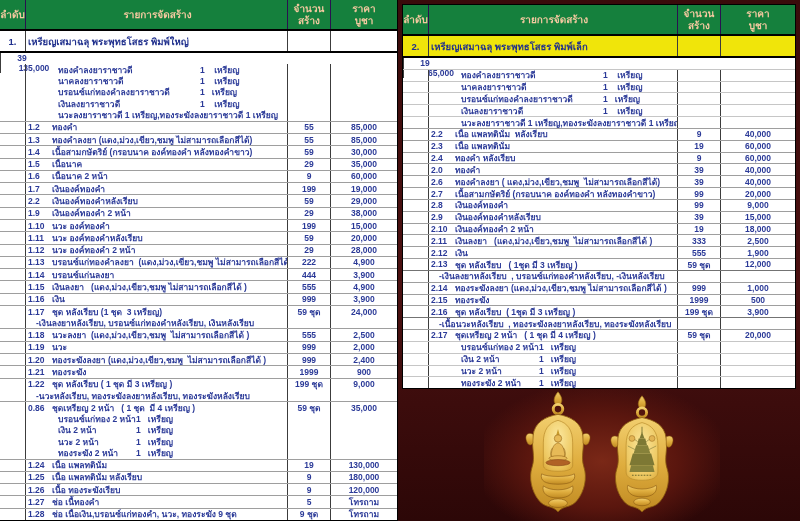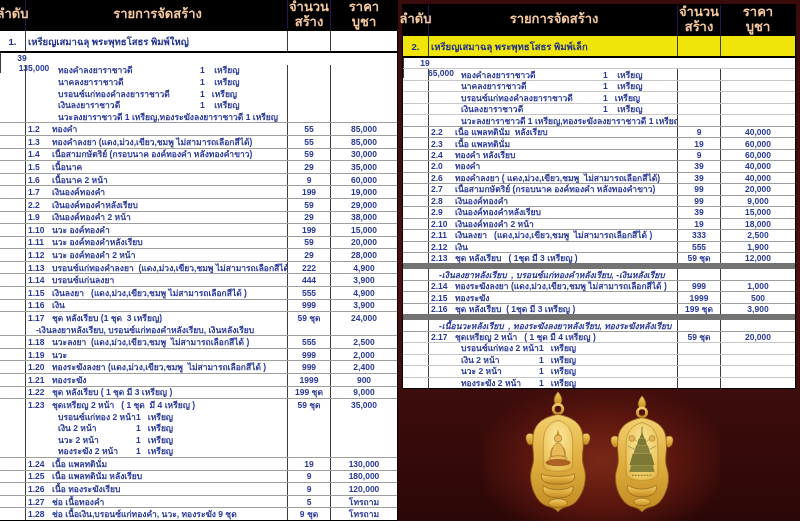--- a/index.html
+++ b/index.html
@@ -10,22 +10,22 @@
     -webkit-font-smoothing:antialiased;
   }
   
   .ptable{
     position:absolute;display:flex;flex-direction:column;
     background:#fff;border:1px solid #000;box-sizing:border-box;
   }
   #tableL{left:0;top:0;width:398px;height:521px;border-left:none;border-top:none;}
   .thead{
     display:flex;flex:none;height:29px;
-    background:#000000;color:#f4c9a0;
-    font-weight:bold;font-size:13px;line-height:1.15;
+    background:#15803d;color:#f4c9a0;
+    font-weight:bold;font-size:10px;line-height:1.15;
     border-bottom:2px solid #000;
   }
   .cell{display:flex;align-items:center;min-width:0;box-sizing:border-box;}
   .c-no{width:26px;flex:none;justify-content:center;border-right:1px solid #3c3c3c;}
   .c-desc{flex:1;padding-left:2px;position:relative;overflow:hidden;white-space:pre;}
   .c-qty{width:43px;flex:none;justify-content:center;border-left:1px solid #3c3c3c;text-align:center;}
   .c-price{width:67px;flex:none;justify-content:center;border-left:1px solid #3c3c3c;text-align:center;}
   .thead .cell{flex-direction:column;justify-content:center;text-align:center;border-color:#2a1150;}
   .sec{
     display:flex;flex:none;height:20px;
@@ -34,21 +34,21 @@
   }
   #tableR .sec{background:#f0e50a;}
   .row{
     display:flex;flex:1;min-height:0;
     color:#2b3a98;font-weight:bold;font-size:8.5px;
     border-top:1px solid #9e9e9e;
   }
   .sec + .row{border-top:none;flex-direction:column;}
   #tableL .row.sub,#tableL .row.subm,#tableL .row.sub2{border-top:none;}
   #tableR .row.sub,#tableR .row.subm{border-top:1px solid #c6c6c6;}
-  #tableR .row.sub2{border-top:6px solid #737373;font-style:italic;}
+  #tableR .row.sub2{border-top:1px solid #737373;}
   .num{display:inline-block;width:24px;flex:none;}
   .row.sub .num,.row.subm .num{width:30px;}
   .row.sub2 .num{width:8px;}
   .unit{position:absolute;left:174px;top:0;height:100%;display:flex;align-items:center;}
   .row.subm .unit{left:110px;}
   
   #rightPanel{
     position:absolute;left:398px;top:0;width:402px;height:521px;
     background:linear-gradient(180deg,#3a0b0b 0%,#4c1111 55%,#2c0707 100%);
   }
@@ -362,25 +362,34 @@
     <div class="row item">
       <div class="cell c-no"></div>
       <div class="cell c-desc">
         <span class="num">1.22</span><span class="txt">ชุด หลังเรียบ ( 1 ชุด มี 3 เหรียญ )</span>
         <span class="unit"></span>
       </div>
       <div class="cell c-qty">199 ชุด</div>
       <div class="cell c-price">9,000</div>
     </div>
 
-
-    <div class="row item">
-      <div class="cell c-no"></div>
-      <div class="cell c-desc">
-        <span class="num">1.23</span><span class="txt">ชุดเหรียญ 2 หน้า   ( 1 ชุด  มี 4 เหรียญ )</span>
+    <div class="row sub2">
+      <div class="cell c-no"></div>
+      <div class="cell c-desc">
+        <span class="num"></span><span class="txt">-นวะหลังเรียบ, ทองระฆังลงยาหลังเรียบ, ทองระฆังหลังเรียบ</span>
+        <span class="unit"></span>
+      </div>
+      <div class="cell c-qty"></div>
+      <div class="cell c-price"></div>
+    </div>
+
+    <div class="row item">
+      <div class="cell c-no"></div>
+      <div class="cell c-desc">
+        <span class="num">0.86</span><span class="txt">ชุดเหรียญ 2 หน้า   ( 1 ชุด  มี 4 เหรียญ )</span>
         <span class="unit"></span>
       </div>
       <div class="cell c-qty">59 ชุด</div>
       <div class="cell c-price">35,000</div>
     </div>
 
     <div class="row subm">
       <div class="cell c-no"></div>
       <div class="cell c-desc">
         <span class="num"></span><span class="txt">บรอนซ์แก่ทอง 2 หน้า</span>
@@ -446,21 +455,21 @@
         <span class="num">1.26</span><span class="txt">เนื้อ ทองระฆังเรียบ</span>
         <span class="unit"></span>
       </div>
       <div class="cell c-qty">9</div>
       <div class="cell c-price">120,000</div>
     </div>
 
     <div class="row item">
       <div class="cell c-no"></div>
       <div class="cell c-desc">
-        <span class="num">1.27</span><span class="txt">ช่อ เนื้อทองคำ</span>
+        <span class="num">1.27</span><span class="txt">ช่อ เนื้ทองคำ</span>
         <span class="unit"></span>
       </div>
       <div class="cell c-qty">5</div>
       <div class="cell c-price">โทรถาม</div>
     </div>
 
     <div class="row item">
       <div class="cell c-no"></div>
       <div class="cell c-desc">
         <span class="num">1.28</span><span class="txt">ช่อ เนื้อเงิน,บรอนซ์แก่ทองคำ, นวะ, ทองระฆัง 9 ชุด</span>

